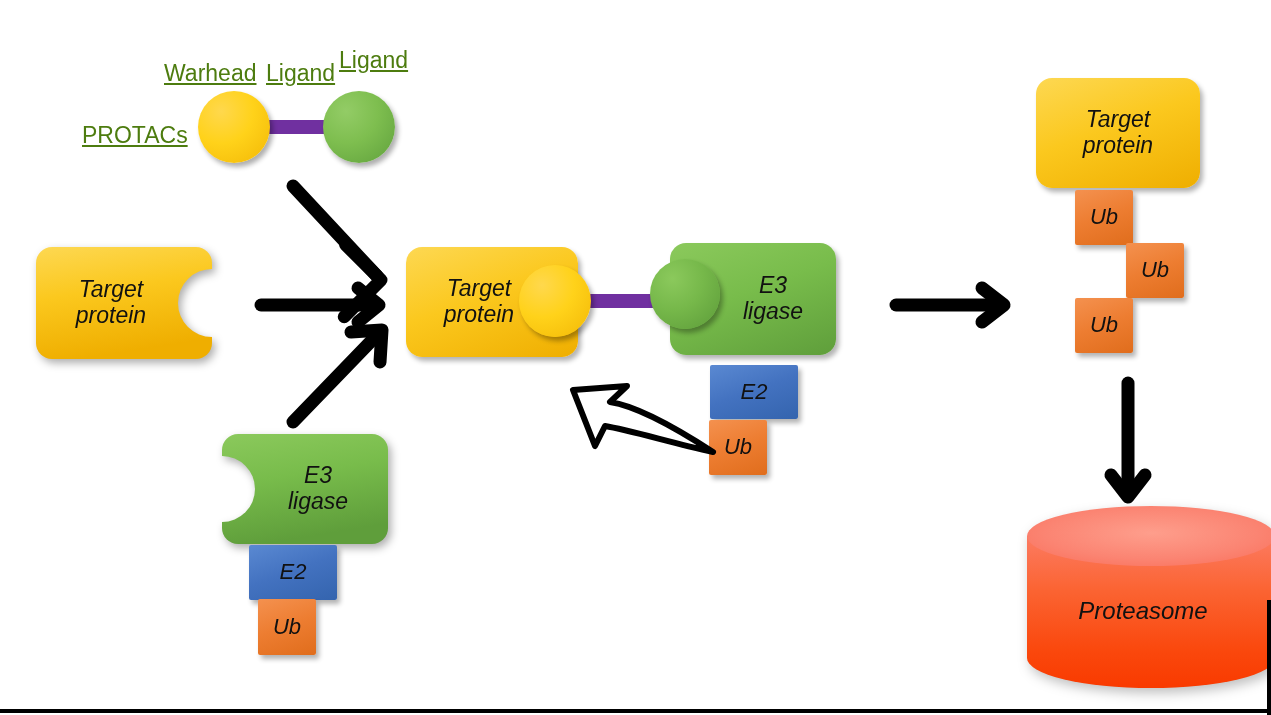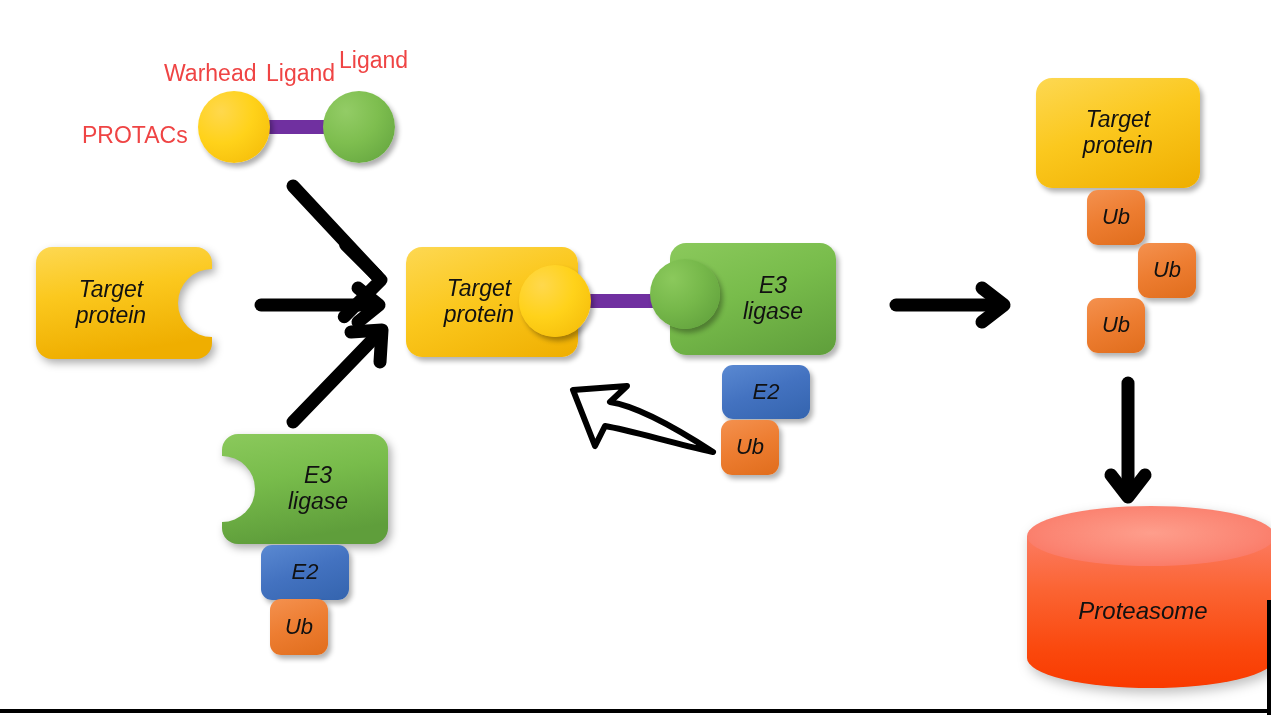--- a/index.html
+++ b/index.html
@@ -28,23 +28,24 @@
   .frame-line-right {
     position: absolute;
     left: 1267px;
     top: 600px;
     width: 4px;
     height: 115px;
     background: #000000;
   }
   .lbl {
     position: absolute;
-    color: #ef4444;
+    color: #4d7c0f;
     font-family: "Liberation Sans", sans-serif;
     white-space: nowrap;
+    text-decoration: underline;
   }
   .shape-label {
     position: absolute;
     left: 0;
     top: 0;
     width: 100%;
     height: 100%;
     display: flex;
     align-items: center;
     justify-content: center;
@@ -69,23 +70,22 @@
     position: absolute;
     border-radius: 50%;
     box-shadow: 3px 4px 5px rgba(0,0,0,0.32);
   }
   .linker {
     position: absolute;
     border-radius: 2px;
   }
   .smallbox {
     position: absolute;
-    border-radius: 11px;
+    border-radius: 2px;
     box-shadow: 3px 4px 5px rgba(0,0,0,0.30);
-    margin-left: 12px;
   }
   .arrow-svg {
     position: absolute;
     overflow: visible;
   }
   .cyl-wrap {
     position: absolute;
     filter: drop-shadow(3px 5px 6px rgba(0,0,0,0.25));
     padding-left: 16px;
   }

